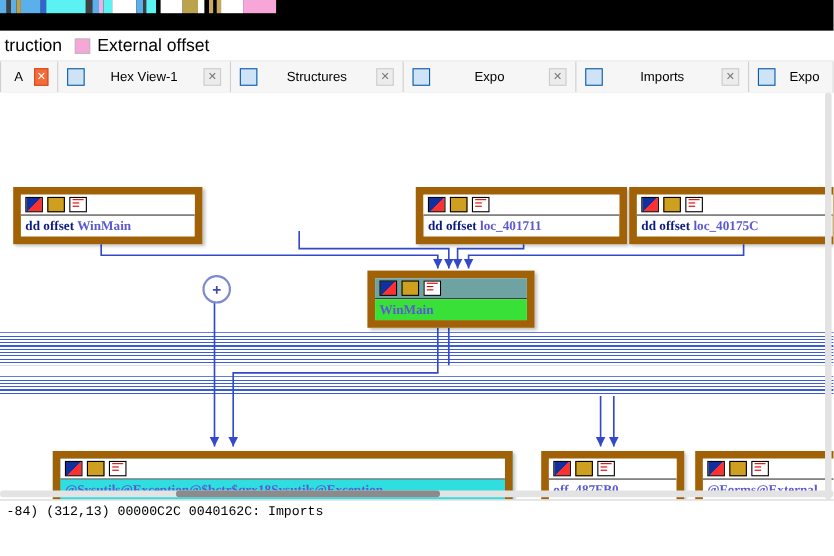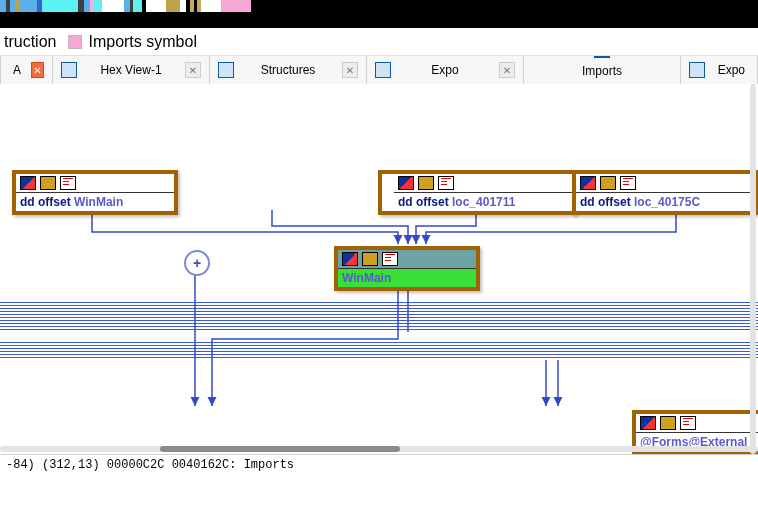--- a/index.html
+++ b/index.html
@@ -97,22 +97,22 @@
     background:#e3e3e3; border-radius:3px;
   }
   .scrollbar-h .thumb {
     position:absolute; top:0; height:6px; background:#8b8b8b; border-radius:3px;
   }
 
   
   .node {
     position:absolute;
     box-shadow: 2px 2px 3px rgba(0,0,0,0.25);
-    border:4px solid #a16207;
-    font-family: Liberation Sans, sans-serif;
+    border:7px solid #a16207;
+    font-family: Liberation Serif, serif;
     font-size:12px;
     background: #fff;
   }
   .node .hdr {
     background:#fff; border-bottom:1px solid #333;
     display:flex; gap:4px; padding:2px 4px;
   }
   .gico { width:14px; height:12px; border:1px solid #000; }
   .gico.a{ background:linear-gradient(135deg,#1030a0 50%,#ff3030 50%); }
   .gico.b{ background:#cfa020; }
@@ -189,21 +189,21 @@
         <div class="cb" style="width: 3px; background: rgb(0, 0, 0);"></div>
         <div class="cb" style="width: 4px; background: rgb(200, 168, 90);"></div>
         <div class="cb" style="width: 20px; background: rgb(255, 255, 255);"></div>
         <div class="cb" style="width: 30px; background: rgb(247, 167, 215);"></div>
       </div>
 </div>
 
 <div class="navbar">
   <span class="legend-txt">truction</span>
   <span class="swatch" style="background:#f7a7d7;"></span>
-  <span class="legend-txt">Imports symbol</span>
+  <span class="legend-txt">External offset</span>
 </div>
 
 <div class="tabstrip">
   <div class="tab first">
     <span class="label">A</span>
     <span class="tab-close active">✕</span>
   </div>
   <div class="tab" style="min-width:140px;">
     <span class="tab-ico"></span>
     <span class="label" style="flex:1; text-align:center">Hex View-1</span>
@@ -212,21 +212,21 @@
   <div class="tab" style="min-width:140px;gap:17px;">
     <span class="tab-ico"></span>
     <span class="label" style="flex:1; text-align:center">Structures</span>
     <span class="tab-close">✕</span>
   </div>
   <div class="tab" style="min-width:140px;">
     <span class="tab-ico"></span>
     <span class="label" style="flex:1; text-align:center">Expo</span>
     <span class="tab-close">✕</span>
   </div>
-  <div class="tab" style="min-width:140px;flex-direction:column;">
+  <div class="tab" style="min-width:140px;">
     <span class="tab-ico"></span>
     <span class="label" style="flex:1; text-align:center">Imports</span>
     <span class="tab-close">✕</span>
   </div>
   <div class="tab" style="min-width:60px;">
     <span class="tab-ico"></span>
     <span class="label" style="flex:1; text-align:right">Expo</span>
   </div>
 </div>
 
@@ -263,21 +263,21 @@
       <span class="gico b"></span>
       <span class="gico c"></span>
     </div>
     <div class="body">
       <span class="kw">dd offset</span>
       <span class="sym">WinMain</span>
     </div>
   </div>
 
 
-  <div class="node" style="left:378px; top:86px; width:178px;padding-left:12px;">
+  <div class="node" style="left:378px; top:86px; width:178px;">
     <div class="hdr">
       <span class="gico a"></span>
       <span class="gico b"></span>
       <span class="gico c"></span>
     </div>
     <div class="body">
       <span class="kw">dd offset</span>
       <span class="sym">loc_401711</span>
     </div>
   </div>
@@ -300,21 +300,41 @@
     <div class="hdr">
       <span class="gico a"></span>
       <span class="gico b"></span>
       <span class="gico c"></span>
     </div>
     <div class="body">
       <span class="sym">WinMain</span>
     </div>
   </div>
 
-
+  <div class="node subbody" style="left:48px; top:326px; width:404px;">
+    <div class="hdr" style="background:#fff;">
+      <span class="gico a"></span>
+      <span class="gico b"></span>
+      <span class="gico c"></span>
+    </div>
+    <div class="body">
+      <span class="sym">@Sysutils@Exception@$bctr$qrx18Sysutils@Exception</span>
+    </div>
+  </div>
+
+  <div class="node" style="left:492px; top:326px; width:116px;">
+    <div class="hdr">
+      <span class="gico a"></span>
+      <span class="gico b"></span>
+      <span class="gico c"></span>
+    </div>
+    <div class="body">
+      <span class="sym">off_487FB0</span>
+    </div>
+  </div>
 
   <div class="node" style="left:632px; top:326px; width:124px;">
     <div class="hdr">
       <span class="gico a"></span>
       <span class="gico b"></span>
       <span class="gico c"></span>
     </div>
     <div class="body">
       <span class="sym">@Forms@External</span>
     </div>

